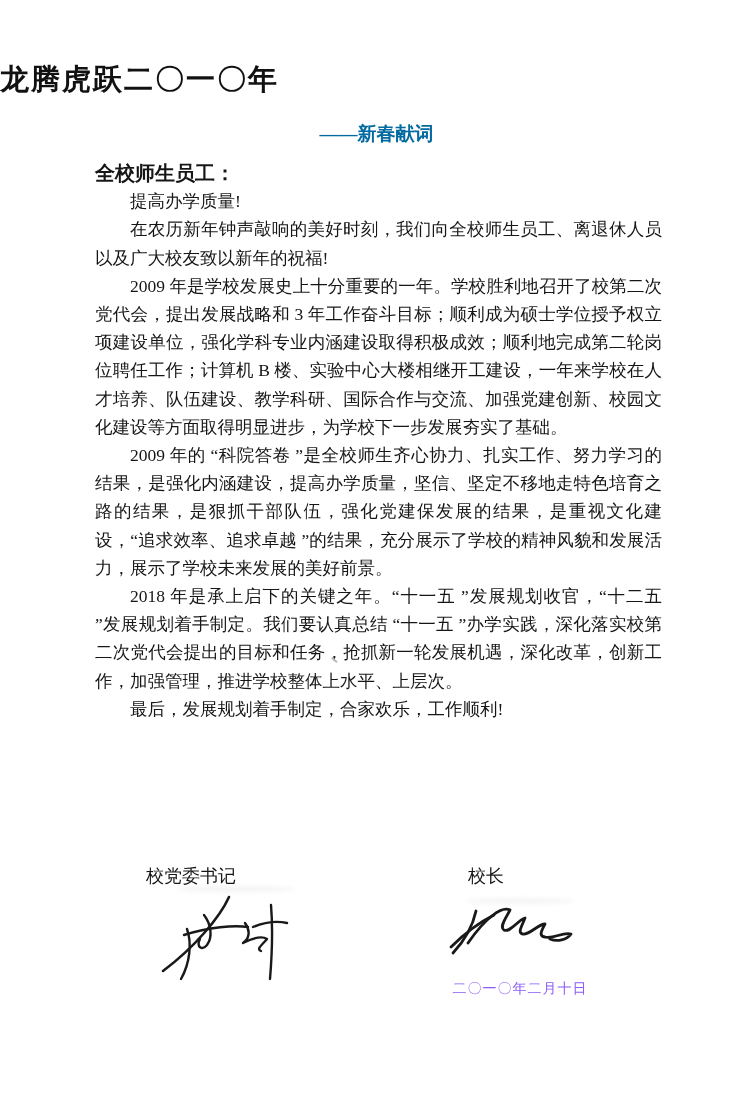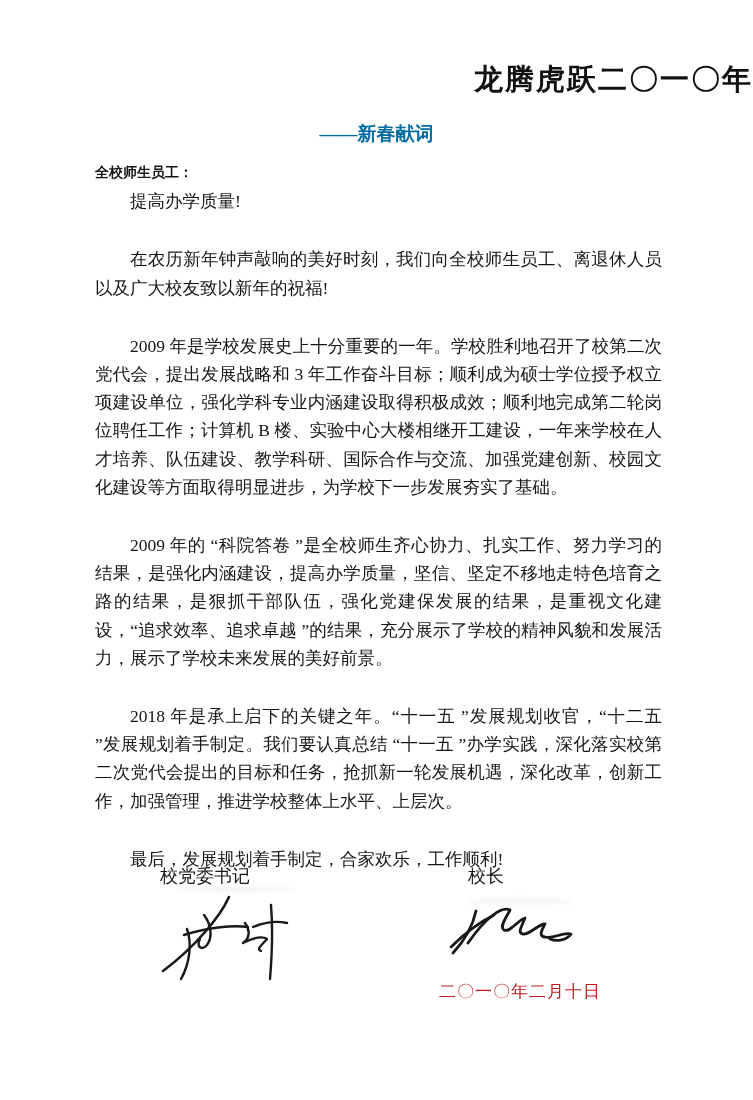--- a/index.html
+++ b/index.html
@@ -14,21 +14,21 @@
     background: #ffffff;
     color: #1c1c1c;
     overflow: hidden;
   }
 
   .doc-title {
     position: absolute;
     top: 60px;
     left: 0;
     width: 100%;
-    text-align: right;
+    text-align: left;
     font-size: 29px;
     font-weight: bold;
     letter-spacing: 2px;
     color: #111;
   }
 
   .doc-subtitle {
     position: absolute;
     top: 121px;
     left: 0;
@@ -44,37 +44,36 @@
     top: 159px;
     left: 95px;
     width: 567px;
     font-size: 17.5px;
     line-height: 28.2px;
     color: #161616;
   }
 
   .salutation {
     font-weight: bold;
-    font-size: 14px;
+    font-size: 20px;
   }
 
   .greeting {
     text-indent: 2em;
   }
 
   .doc-body p.para {
     text-indent: 2em;
     text-align: justify;
-    margin-top: 30px;
   }
 
   .sig-label-left {
     position: absolute;
     top: 864px;
-    left: 160px;
+    left: 146px;
     font-size: 18px;
     color: #161616;
   }
 
   .sig-label-right {
     position: absolute;
     top: 864px;
     left: 468px;
     font-size: 18px;
     color: #161616;
@@ -98,23 +97,23 @@
 
   .sig-left svg, .sig-right svg { display: block; width: 100%; height: 100%; }
   .sig-stroke { fill: none; stroke: #191919; stroke-linecap: round; stroke-linejoin: round; }
 
   .doc-date {
     position: absolute;
     top: 980px;
     left: 430px;
     width: 180px;
     text-align: center;
-    font-size: 17px;
+    font-size: 14px;
     letter-spacing: 1px;
-    color: #b91c1c;
+    color: #8b5cf6;
   }
 
   .scan-artifact-1 {
     position: absolute;
     top: 659px;
     left: 331px;
     width: 7px;
     height: 1.5px;
     background: #b8b8b8;
     transform: rotate(40deg);

